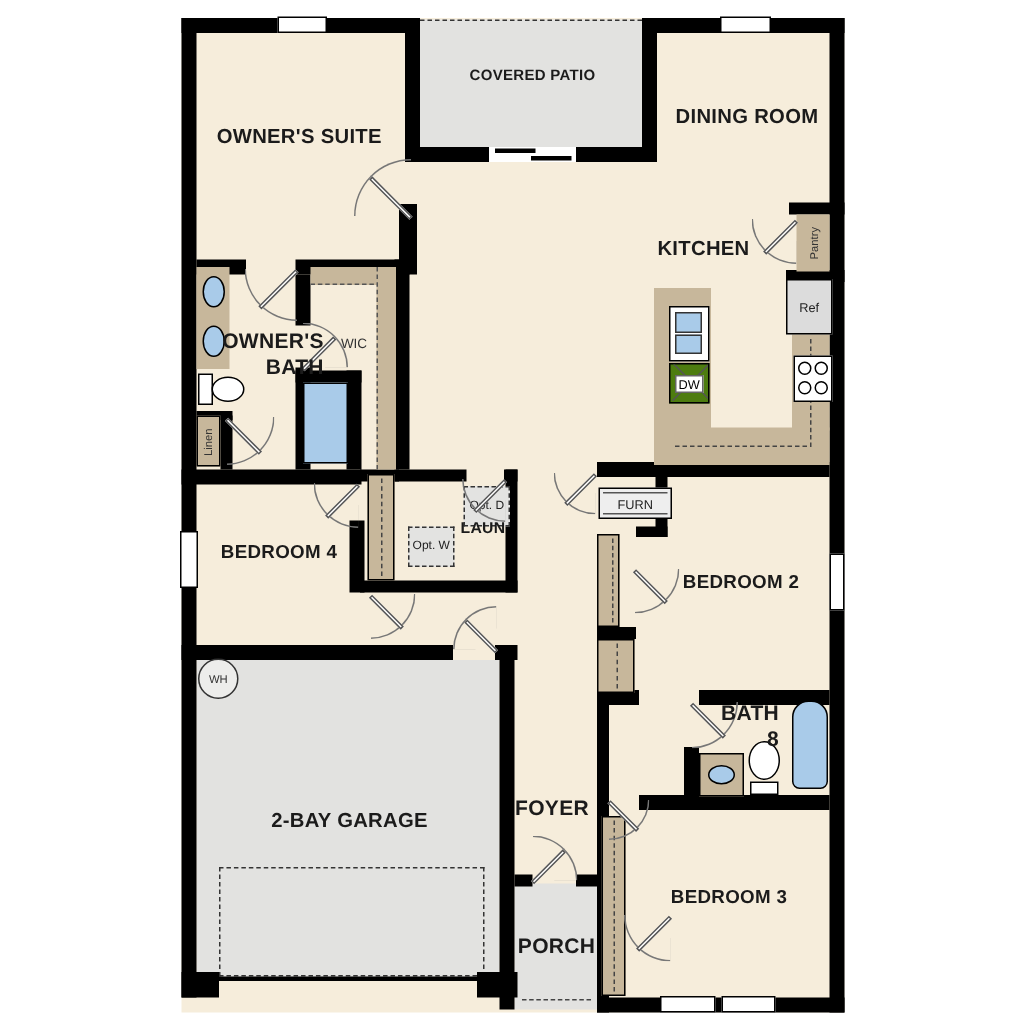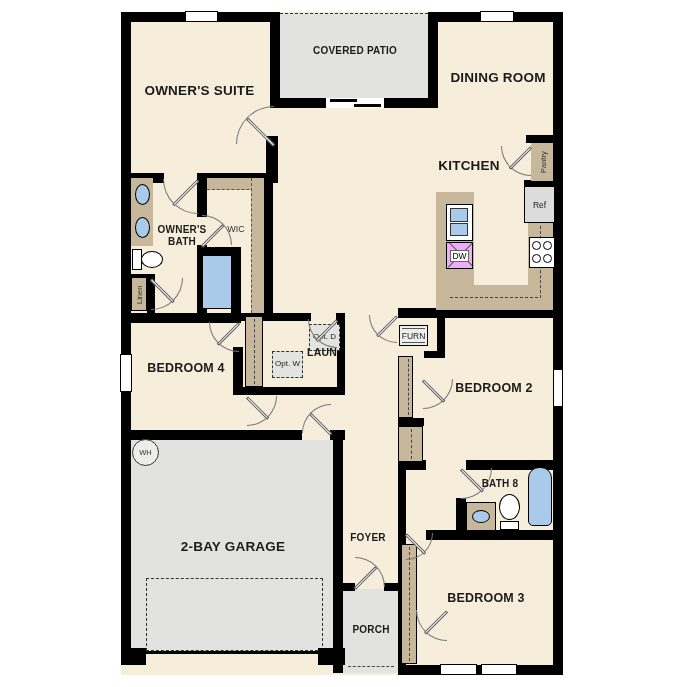--- a/index.html
+++ b/index.html
@@ -7,21 +7,21 @@
          font-family:"Liberation Sans",sans-serif;}
   .abs{position:absolute;box-sizing:border-box;}
   .floor{background:#f6eddb;}
   .wall{position:absolute;background:#000;box-sizing:border-box;}
   .grey{background:#e2e2e0;}
   .tan{background:#c7b79b;}
   .blue{background:#a9cbe9;}
   .win{position:absolute;background:#fff;border:1.5px solid #000;box-sizing:border-box;}
   .lbl{position:absolute;display:flex;align-items:center;justify-content:center;
        text-align:center;font-weight:bold;color:#1b1b1b;line-height:1.18;letter-spacing:.2px;}
-  .fs13{font-size:13.5px;} .fs12{font-size:12.5px;} .fs10{font-size:10px;}
+  .fs13{font-size:13.5px;} .fs12{font-size:12.5px;} .fs10{font-size:14px;text-align:right;}
   .flbl{position:absolute;display:flex;align-items:center;justify-content:center;
         text-align:center;font-weight:normal;color:#222;}
   .vert{writing-mode:vertical-rl;transform:rotate(180deg);}
   .dashedH{position:absolute;border-top:1.2px dashed #444;}
   .dashedV{position:absolute;border-left:1.2px dashed #444;}
   .door{position:absolute;}
   .door .arc{position:absolute;inset:0;box-sizing:border-box;border:0 solid #777;}
   .door .leaf{position:absolute;height:3px;background:#fff;border:1px solid #555;
               box-sizing:border-box;transform-origin:0 50%;width:100%;}
   .h-tl .arc{border-right-width:1.2px;border-bottom-width:1.2px;border-bottom-right-radius:100% 100%;}
@@ -135,39 +135,39 @@
   <div class="fix" style="left:132px;top:249px;width:10px;height:21px;background:#fff;"></div>
   <div class="fix oval" style="left:141px;top:251px;width:22px;height:17px;background:#fff;"></div>
 
   <div class="fix blue" style="left:202px;top:255px;width:30px;height:54px;border-width:1.5px;"></div>
 
   <div class="fix" style="left:446px;top:204px;width:27px;height:37px;background:#fff;">
     <div class="abs blue" style="left:3px;top:3px;width:18px;height:14px;border:1px solid #333;"></div>
     <div class="abs blue" style="left:3px;top:18px;width:18px;height:13px;border:1px solid #333;"></div>
   </div>
 
-  <div class="fix" style="left:446px;top:242px;width:27px;height:27px;background:#f0abfc;display:flex;align-items:center;justify-content:center;overflow:hidden;">
+  <div class="fix" style="left:446px;top:242px;width:27px;height:27px;background:#4d7c0f;display:flex;align-items:center;justify-content:center;overflow:hidden;">
     <div class="abs" style="left:-4px;top:11px;width:36px;height:1px;background:#555;transform:rotate(45deg);"></div>
     <div class="abs" style="left:-4px;top:11px;width:36px;height:1px;background:#555;transform:rotate(-45deg);"></div>
     <span class="chip" style="font-size:8.5px;">DW</span>
   </div>
 
   <div class="fix" style="left:524px;top:186px;width:31px;height:37px;background:#dcdcdc;display:flex;align-items:center;justify-content:center;font-size:8.5px;color:#222;">Ref</div>
 
   <div class="fix" style="left:529px;top:237px;width:26px;height:31px;background:#fff;">
     <div class="fix oval" style="left:2px;top:3px;width:9px;height:9px;background:#fff;"></div>
     <div class="fix oval" style="left:13px;top:3px;width:9px;height:9px;background:#fff;"></div>
     <div class="fix oval" style="left:2px;top:16px;width:9px;height:9px;background:#fff;"></div>
     <div class="fix oval" style="left:13px;top:16px;width:9px;height:9px;background:#fff;"></div>
   </div>
 
   <div class="abs" style="left:272px;top:324px;width:31px;height:27px;background:#e3e3e1;border:1.2px dashed #333;display:flex;align-items:center;justify-content:center;font-size:8px;line-height:1.1;text-align:center;color:#222;margin-left:37px;">Opt. D</div>
   <div class="abs" style="left:272px;top:351px;width:31px;height:27px;background:#e3e3e1;border:1.2px dashed #333;display:flex;align-items:center;justify-content:center;font-size:8px;line-height:1.1;text-align:center;color:#222;">Opt. W</div>
 
-  <div class="fix" style="left:399px;top:325px;width:29px;height:21px;background:#eee;display:flex;align-items:center;justify-content:center;">
+  <div class="fix" style="left:399px;top:325px;width:49px;height:21px;background:#eee;display:flex;align-items:center;justify-content:center;">
     <div class="abs" style="left:2px;top:2px;right:2px;bottom:2px;border-top:1px solid #555;border-bottom:1px solid #555;"></div>
     <span style="font-size:8.5px;color:#222;position:relative;z-index:2;">FURN</span>
   </div>
 
   <div class="fix oval" style="left:132px;top:439px;width:27px;height:27px;background:#ededeb;border-color:#333;display:flex;align-items:center;justify-content:center;font-size:7.5px;color:#333;">WH</div>
 
   <div class="fix tan" style="left:466px;top:502px;width:30px;height:29px;border-width:1.2px;">
     <div class="fix blue oval" style="left:5px;top:7px;width:18px;height:13px;"></div>
   </div>
   <div class="fix oval" style="left:499px;top:494px;width:21px;height:26px;background:#fff;"></div>

